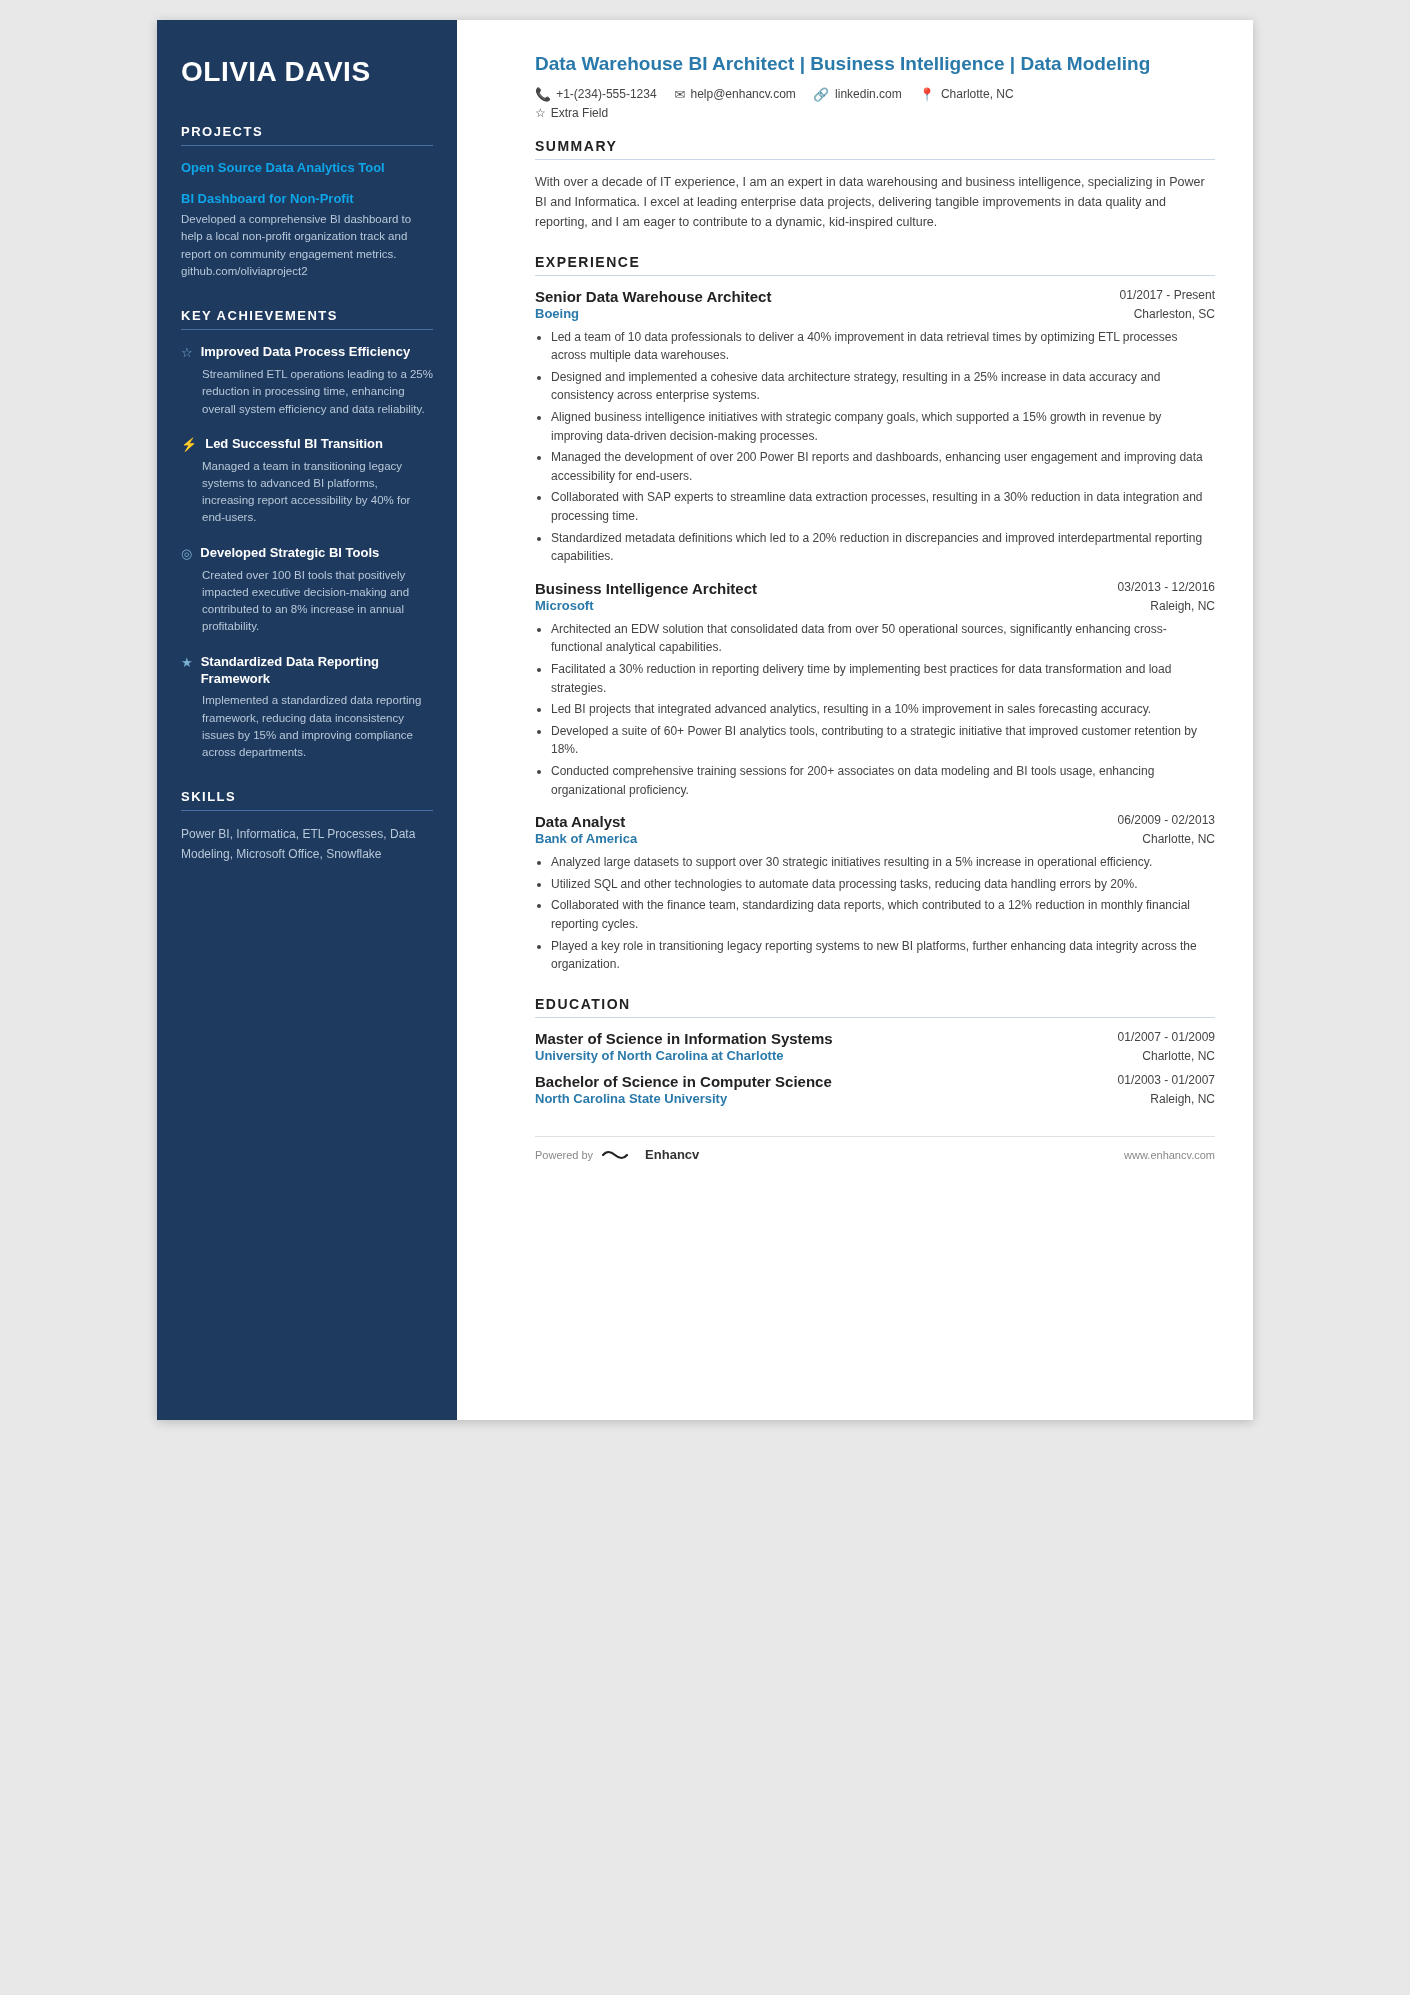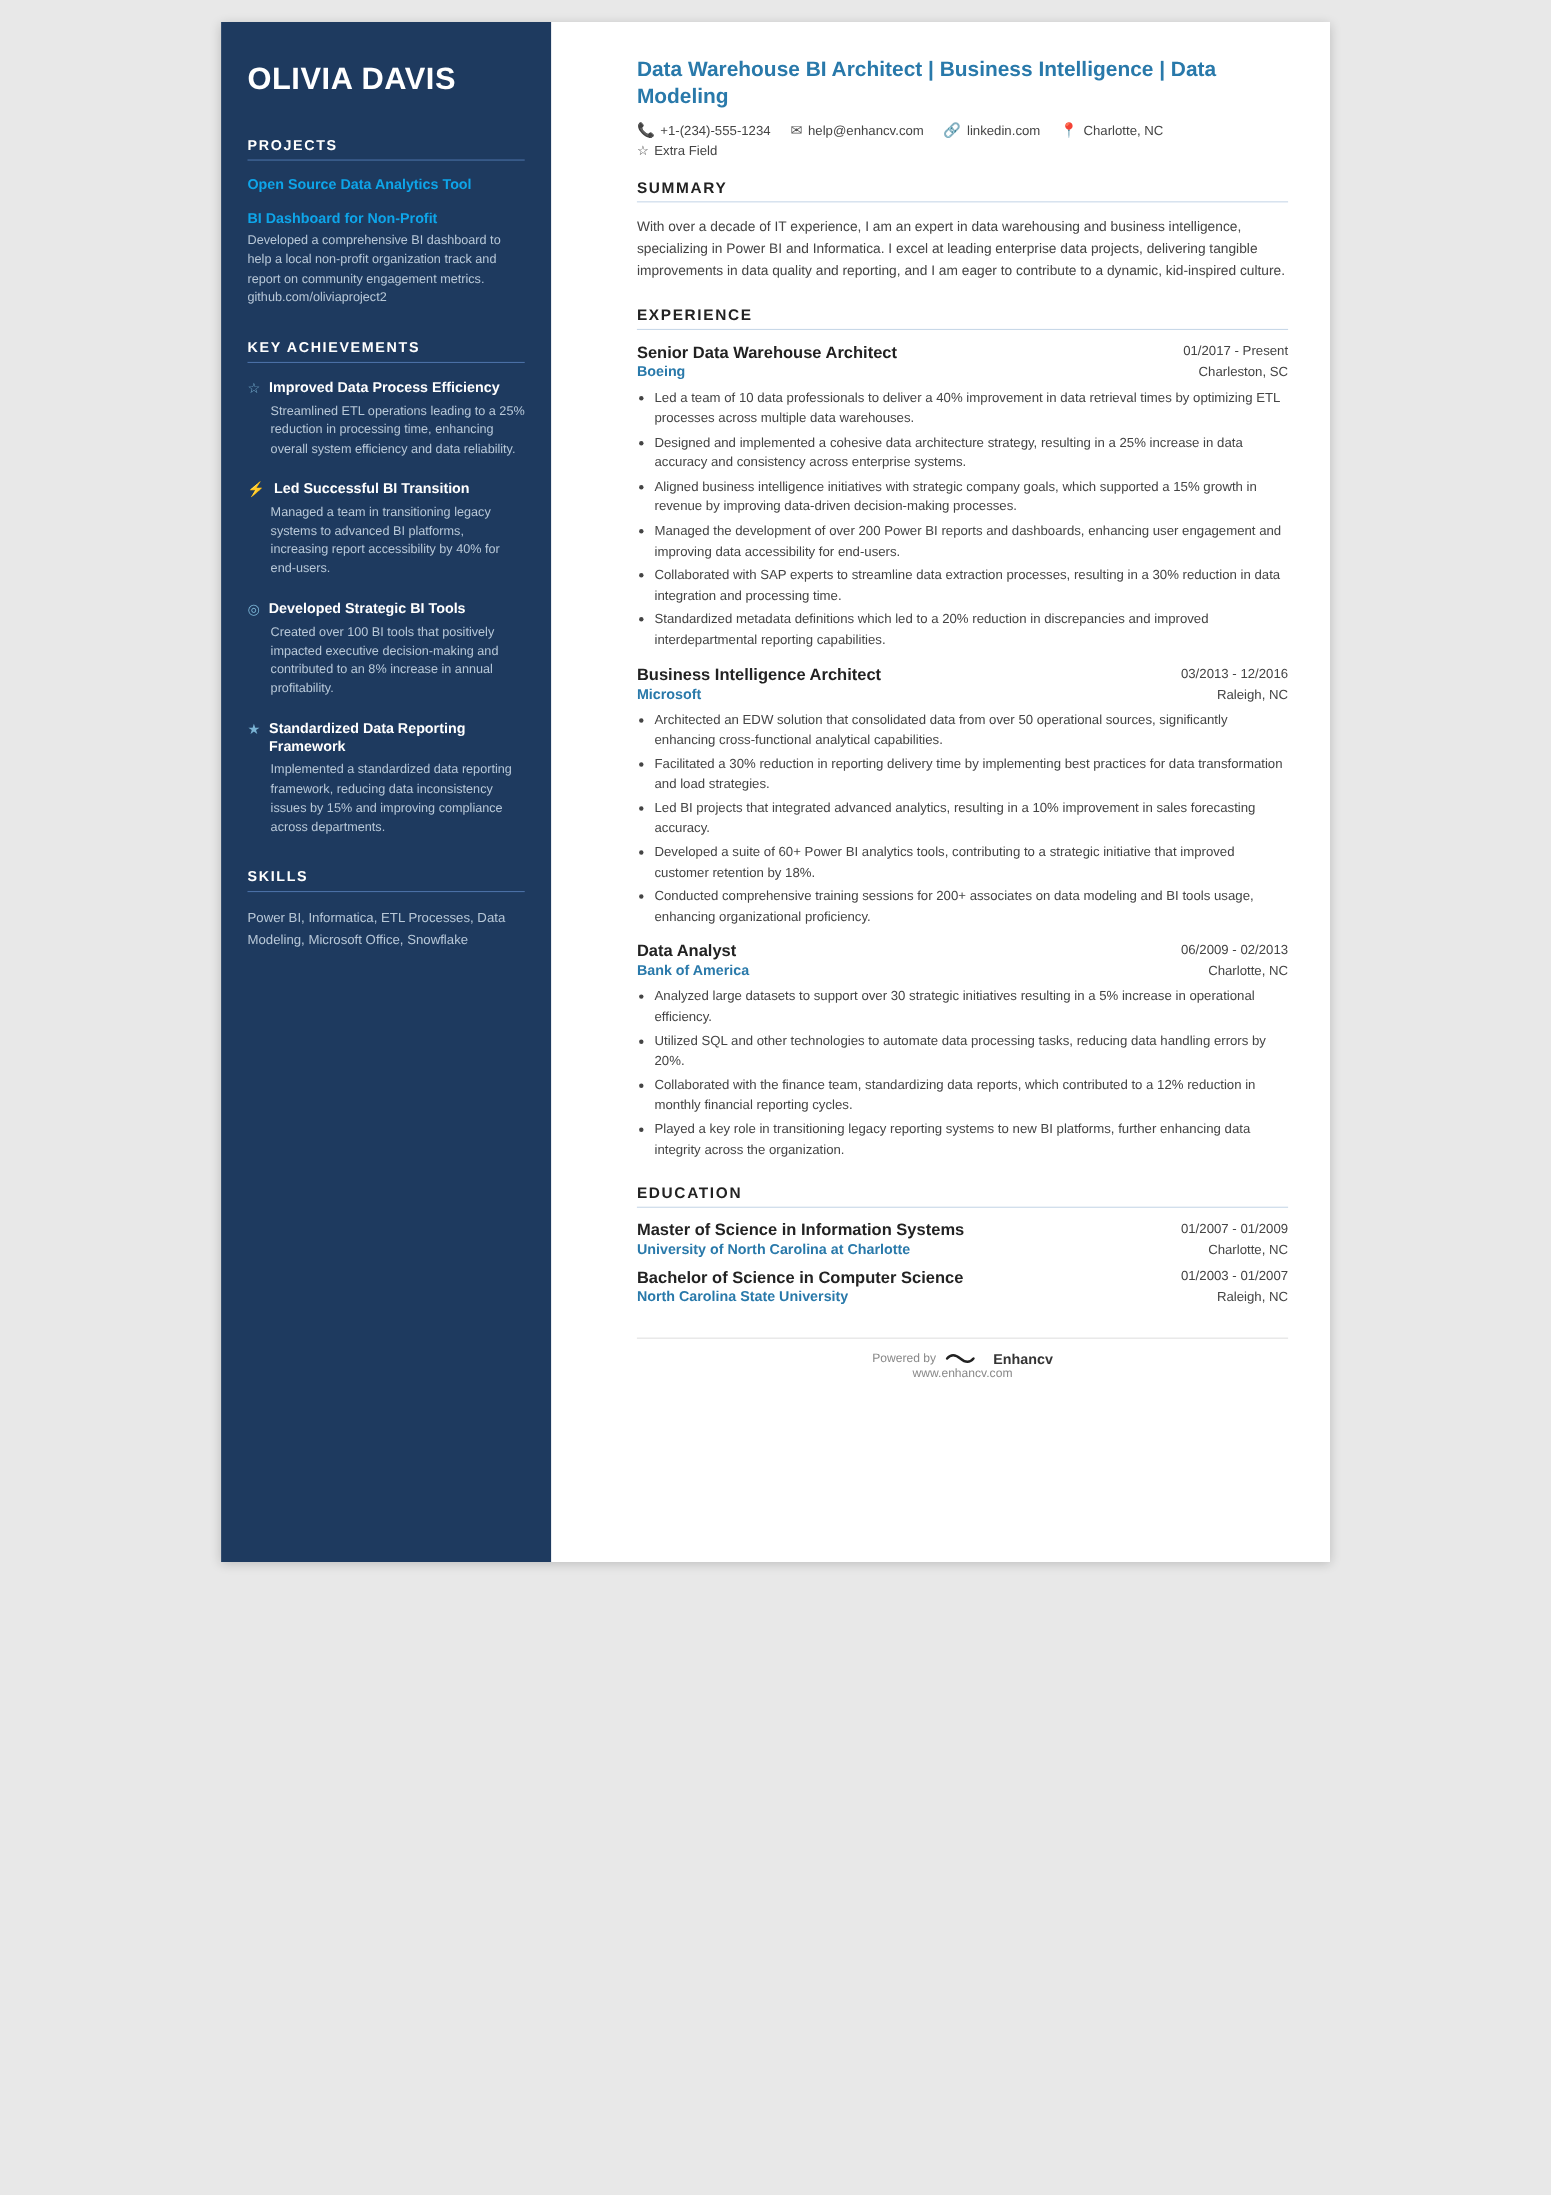--- a/index.html
+++ b/index.html
@@ -4,21 +4,21 @@
   <style>
     * { margin: 0; padding: 0; box-sizing: border-box; }
     body {
       font-family: Arial, sans-serif;
       background: #e8e8e8;
       display: flex;
       justify-content: center;
       padding: 20px;
     }
     .resume {
-      width: 1008px;
+      width: 1096px;
       background: #fff;
       display: flex;
       min-height: 1400px;
       box-shadow: 0 2px 10px rgba(0,0,0,0.2);
     }
     
     .sidebar {
       width: 300px;
       background: #1e3a5f;
       color: #fff;
@@ -205,21 +205,20 @@
     .edu-block {
       margin-bottom: 10px;
     }
     .footer {
       margin-top: 30px;
       display: flex;
       justify-content: space-between;
       align-items: center;
       padding-top: 10px;
       border-top: 1px solid #e0e0e0;
-      flex-direction: column;
     }
     .footer-left {
       display: flex;
       align-items: center;
       gap: 8px;
       font-size: 11px;
       color: #888;
     }
     .footer-logo {
       display: flex;

